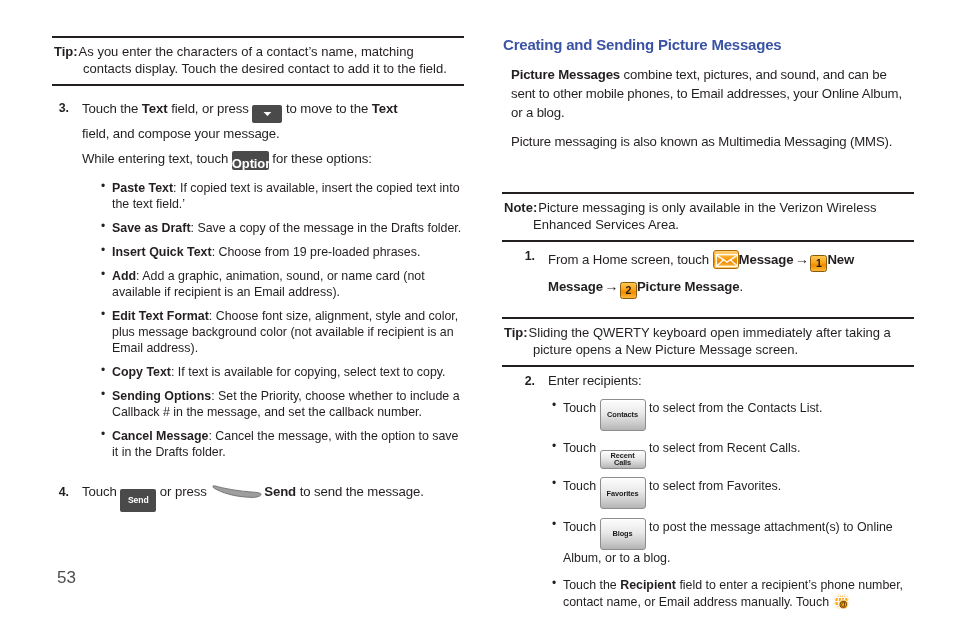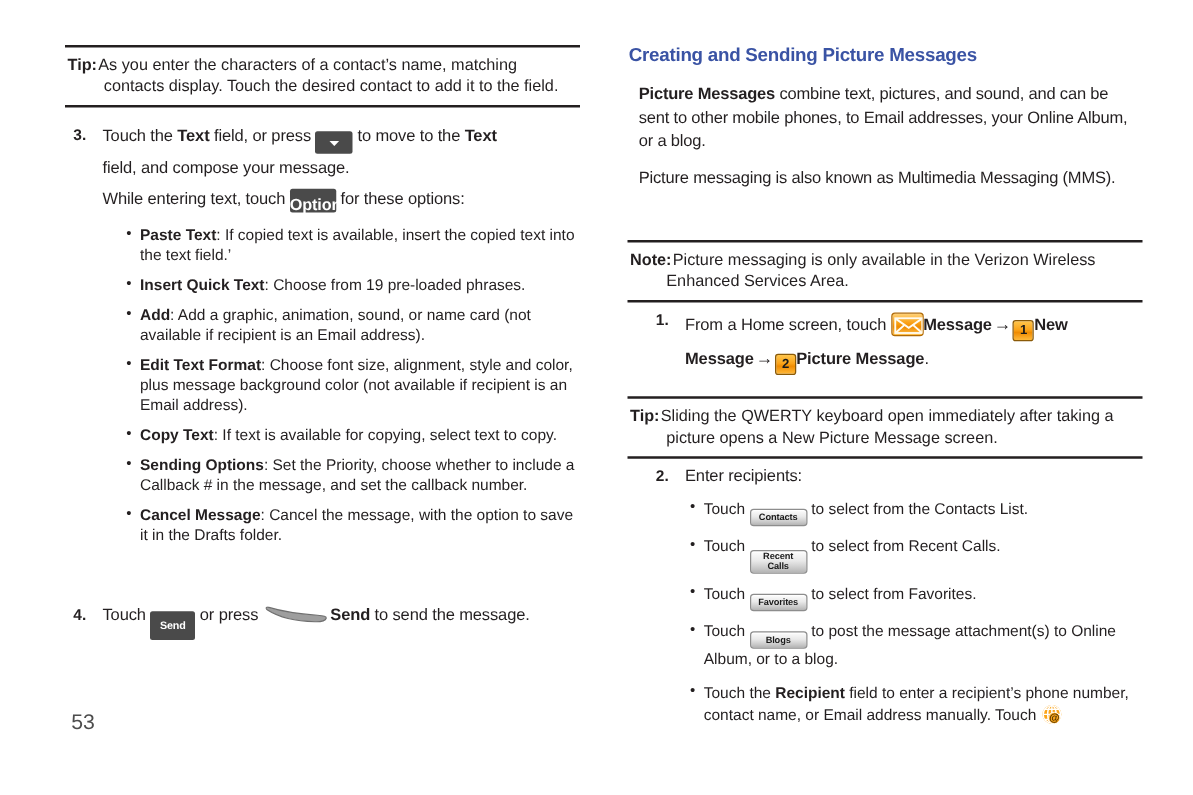--- a/index.html
+++ b/index.html
@@ -143,21 +143,21 @@
     background: linear-gradient(to bottom, #fdfdfd 0%, #e9e9e9 45%, #c9c9c9 80%, #b4b4b4 100%);
     border: 1px solid #8d8d8d;
     border-radius: 3px;
     color: #1a1a1a;
     font-weight: bold;
     text-align: center;
     line-height: 1;
     box-shadow: inset 0 1px 0 rgba(255,255,255,0.85);
     font-size: 7.4px;
     padding: 0 4px;
-    height: 14px;
+    height: 32px;
     min-width: 46px;
     letter-spacing: -0.1px;
   }
   .uibtn .ub-inner {
     display: flex;
     height: 100%;
     flex-direction: column;
     align-items: center;
     justify-content: center;
   }
@@ -254,20 +254,21 @@
       <div class="step-num">3.</div>
       <div class="step-body">
         <div class="body-text" style="line-height:1.68;"><span>Touch the </span><b>Text</b><span> field, or press </span><span class="keycap k-arrow"><span class="arrow-glyph">▼</span></span><span> to move to the </span><b>Text</b></div>
         <div class="body-text" style="line-height:1.72;">field, and compose your message.</div>
         <div class="body-text" style="line-height:1.9;"><span>While entering text, touch </span><span class="keycap k-options">Options</span><span> for these options:</span></div>
       </div>
     </div>
 
     <ul class="abs bullets" style="left:49px; top:180px; width:363px;">
       <li><b>Paste Text</b><span>: If copied text is available, insert the copied text into the text field.’</span></li>
+      <li><b>Save as Draft</b><span>: Save a copy of the message in the Drafts folder.</span></li>
       <li><b>Insert Quick Text</b><span>: Choose from 19 pre-loaded phrases.</span></li>
       <li><b>Add</b><span>: Add a graphic, animation, sound, or name card (not available if recipient is an Email address).</span></li>
       <li><b>Edit Text Format</b><span>: Choose font size, alignment, style and color, plus message background color (not available if recipient is an Email address).</span></li>
       <li><b>Copy Text</b><span>: If text is available for copying, select text to copy.</span></li>
       <li><b>Sending Options</b><span>: Set the Priority, choose whether to include a Callback # in the message, and set the callback number.</span></li>
       <li><b>Cancel Message</b><span>: Cancel the message, with the option to save it in the Drafts folder.</span></li>
     </ul>
 
     <div class="abs step" style="left:0; top:482px; width:412px;">
       <div class="step-num">4.</div>

